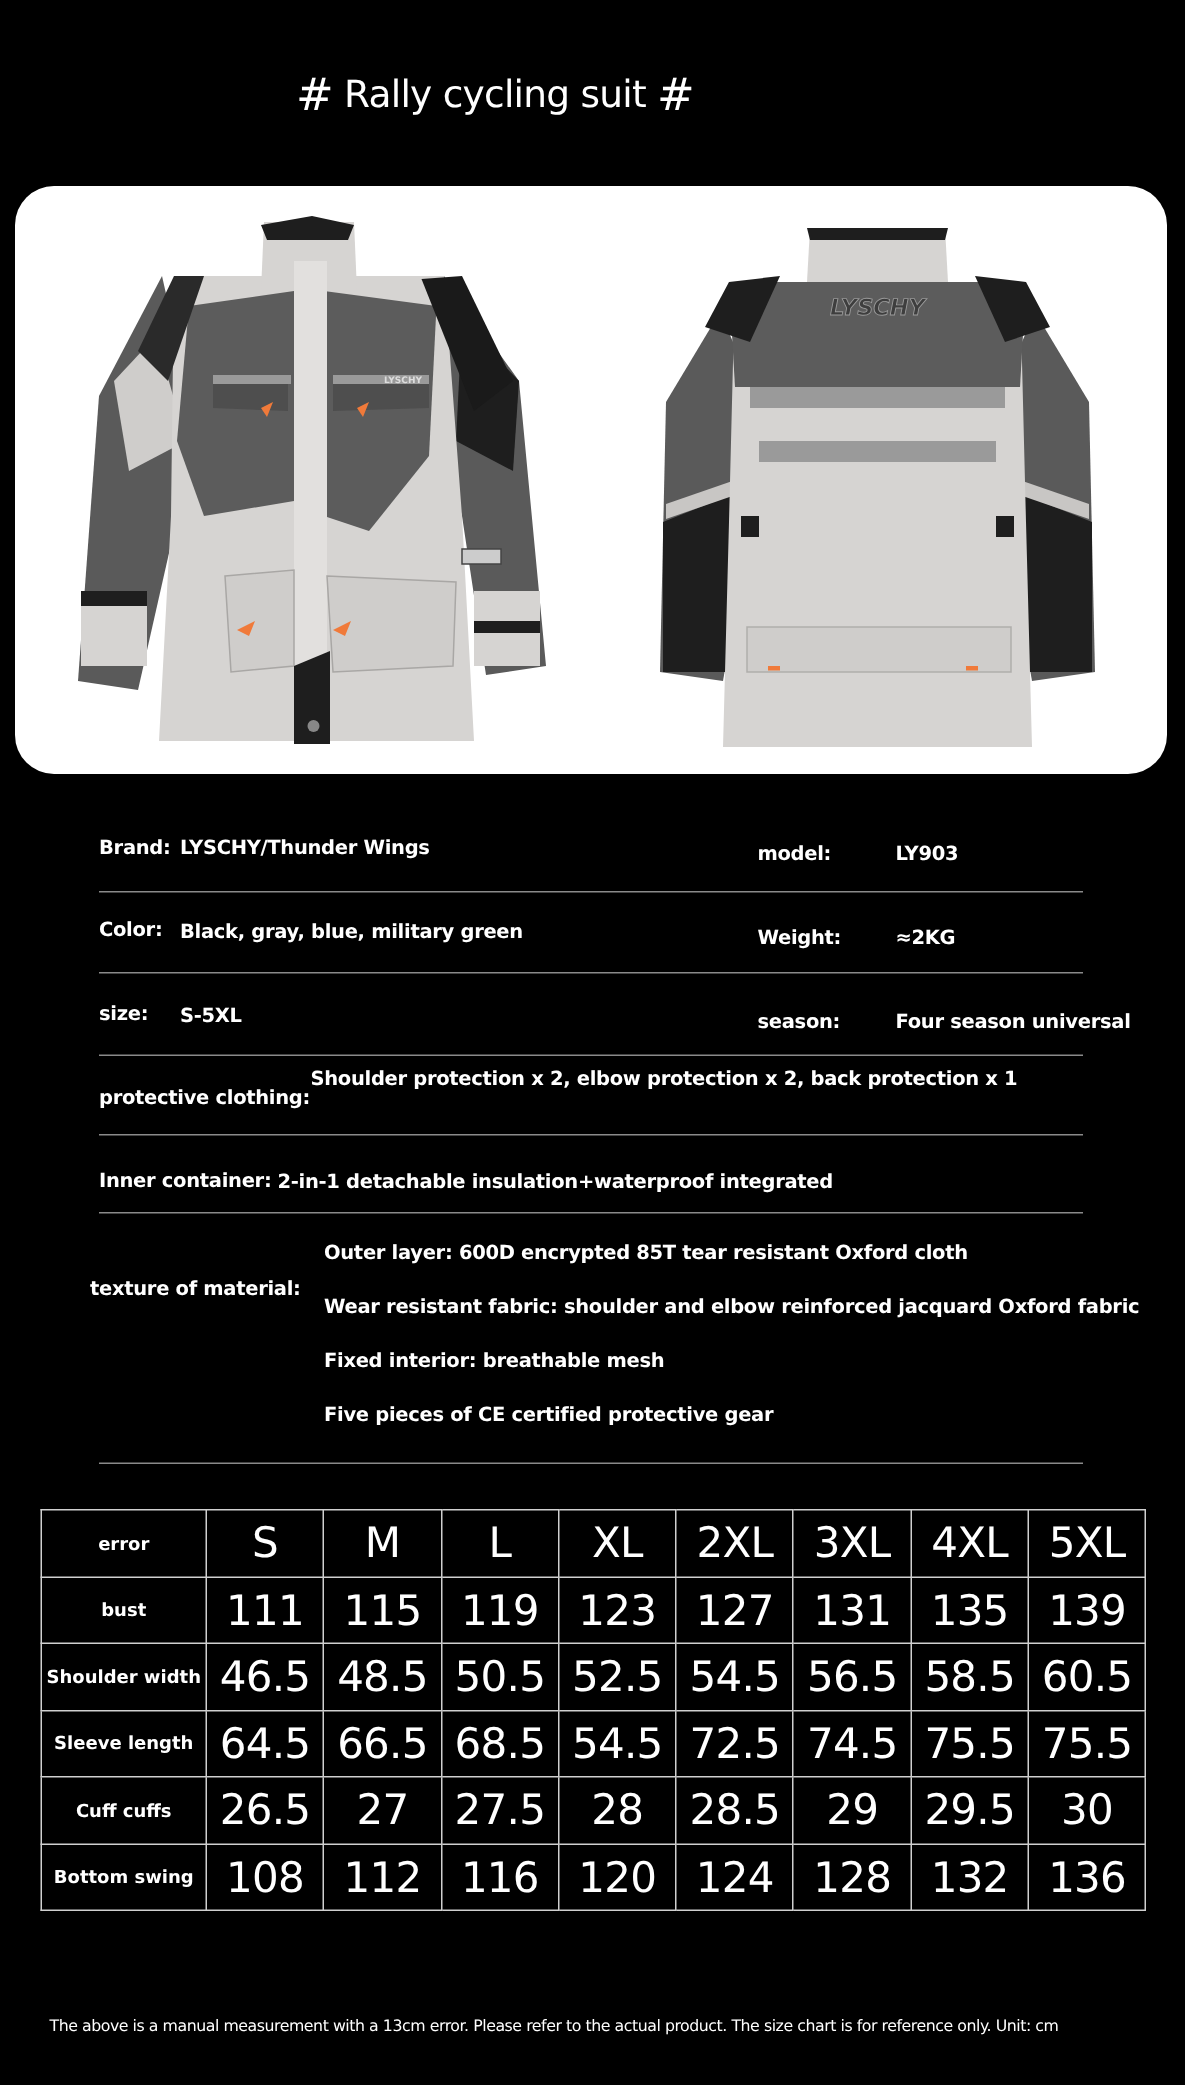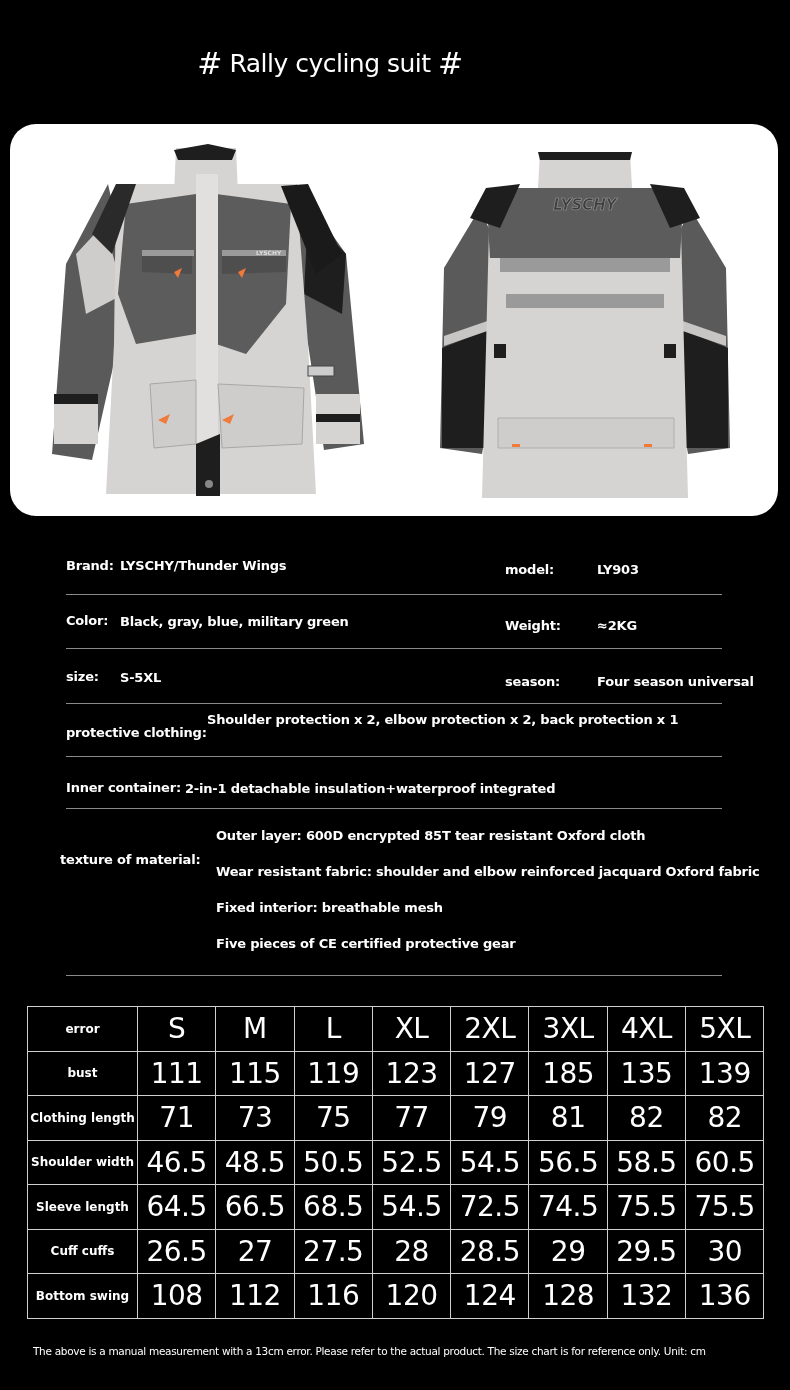--- a/index.html
+++ b/index.html
@@ -181,34 +181,23 @@
     <td class="val">4XL</td>
     <td class="val">5XL</td>
   </tr>
   <tr>
     <td class="rowlabel">bust</td>
     <td class="val">111</td>
     <td class="val">115</td>
     <td class="val">119</td>
     <td class="val">123</td>
     <td class="val">127</td>
-    <td class="val">185</td>
+    <td class="val">131</td>
     <td class="val">135</td>
     <td class="val">139</td>
-  </tr>
-  <tr>
-    <td class="rowlabel">Clothing length</td>
-    <td class="val">71</td>
-    <td class="val">73</td>
-    <td class="val">75</td>
-    <td class="val">77</td>
-    <td class="val">79</td>
-    <td class="val">81</td>
-    <td class="val">82</td>
-    <td class="val">82</td>
   </tr>
   <tr>
     <td class="rowlabel">Shoulder width</td>
     <td class="val">46.5</td>
     <td class="val">48.5</td>
     <td class="val">50.5</td>
     <td class="val">52.5</td>
     <td class="val">54.5</td>
     <td class="val">56.5</td>
     <td class="val">58.5</td>

